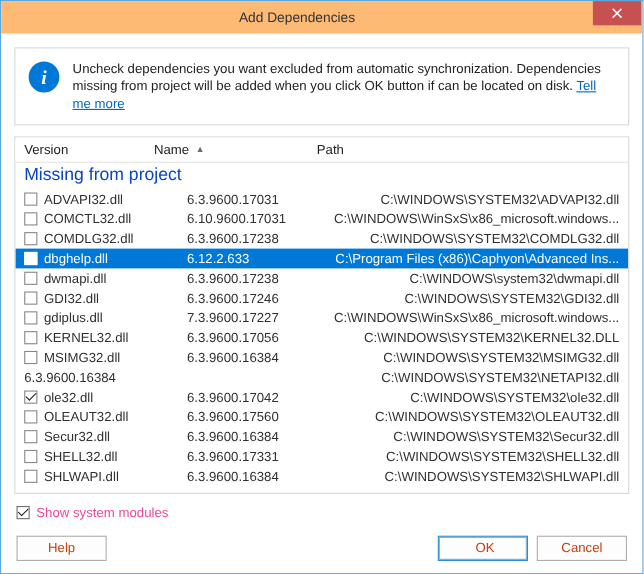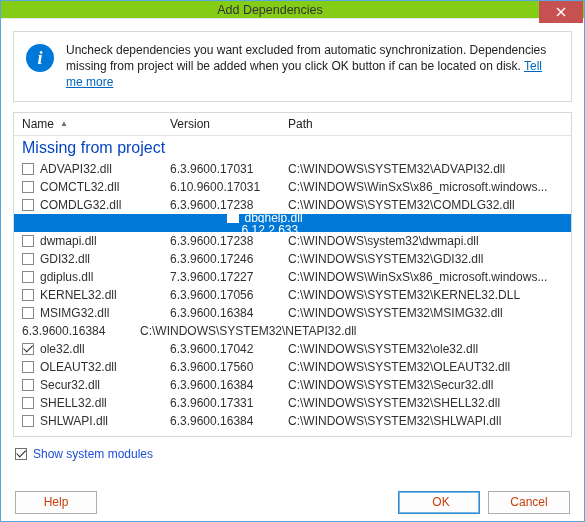--- a/index.html
+++ b/index.html
@@ -7,22 +7,22 @@
     margin: 0;
     font-family: "Segoe UI", Tahoma, sans-serif;
     font-size: 12px;
     background: #fff;
     width: 585px;
     height: 522px;
     overflow: hidden;
     border: 1px solid #5aa7e0;
   }
   .titlebar {
-    height: 18px;
-    background: #84cc16;
+    height: 30px;
+    background: #fdba74;
     display: flex;
     align-items: center;
     position: relative;
     border-bottom: 1px solid #e8e8e8;
   }
   .titlebar-title {
     flex: 1;
     text-align: center;
     font-size: 12.5px;
     color: #333;
@@ -90,21 +90,21 @@
     padding: 4px 8px;
     font-size: 12px;
     display:flex;
     align-items:center;
     gap:6px;
     border-right: 1px solid transparent;
   }
   .th.sortable .sort-glyph { color:#6a6a6a; font-size:8px; }
   .col-name { width: 148px; }
   .col-version { width: 118px; }
-  .col-path { flex: 1; }
+  .col-path { flex: 1; text-align: right; }
   .tbody {
     overflow-y: auto;
     overflow-x: hidden;
     flex:1;
     scrollbar-width: thin;
   }
   .group-header {
     color: #0645c4;
     padding: 3px 6px 3px 8px;
     font-size: 16px;
@@ -112,21 +112,20 @@
   .row {
     display:flex;
     align-items:center;
     height: 18px;
     font-size: 12px;
     color: #303030;
   }
   .row.selected {
     background: #0078d7;
     color: #fff;
-    flex-direction: column;
   }
   .cell { padding: 0 8px; white-space: nowrap; overflow: hidden; text-overflow: ellipsis; }
   .cell.col-name { display:flex; align-items:center; gap:6px; padding-left:8px; }
   .chk {
     width:12px; height:12px;
     border:1px solid #888;
     background:#fff;
     display:inline-flex;
     align-items:center;
     justify-content:center;
@@ -143,26 +142,26 @@
   .row.selected .chk.checked::after {
     border-color:#fff;
   }
   
   .tbody::-webkit-scrollbar { width: 17px; }
   .tbody::-webkit-scrollbar-track { background:#f0f0f0; }
   .tbody::-webkit-scrollbar-thumb { background:#c2c2c2; border:1px solid #f0f0f0; }
   .tbody::-webkit-scrollbar-button { background:#f0f0f0; height:17px; }
 
   .footer-check {
-    margin: 10px 14px 16px 14px;
+    margin: 10px 14px 0 14px;
     display:flex;
     align-items:center;
     gap:6px;
     font-size:12px;
-    color:#1d4ed8;
+    color:#ec4899;
   }
   .footer-check .chk { border-color:#707070; }
   .button-bar {
     display:flex;
     gap:8px;
     padding: 14px 14px 14px 14px;
     align-items:center;
   }
   .button-bar .spacer { flex:1; }
   .btn {
@@ -200,26 +199,26 @@
   <div class="info-icon-wrap">
       <span>i</span>
     </div>
   <div class="info-text">
     <span>Uncheck dependencies you want excluded from automatic synchronization. Dependencies missing from project will be added when you click OK button if can be located on disk. </span><a href="#">Tell me more</a>
   </div>
 </div>
 
 <div class="table-wrap">
   <div class="thead">
+    <div class="th col-version">
+      <span>Version</span>
+    </div>
     <div class="th col-name sortable">
       <span>Name</span>
       <span class="sort-glyph">▲</span>
-    </div>
-    <div class="th col-version">
-      <span>Version</span>
     </div>
     <div class="th col-path">
       <span>Path</span>
     </div>
   </div>
   <div class="tbody" id="tbody">
     <div class="group-header">Missing from project</div>
 
   <div class="row">
         <div class="cell col-name">

